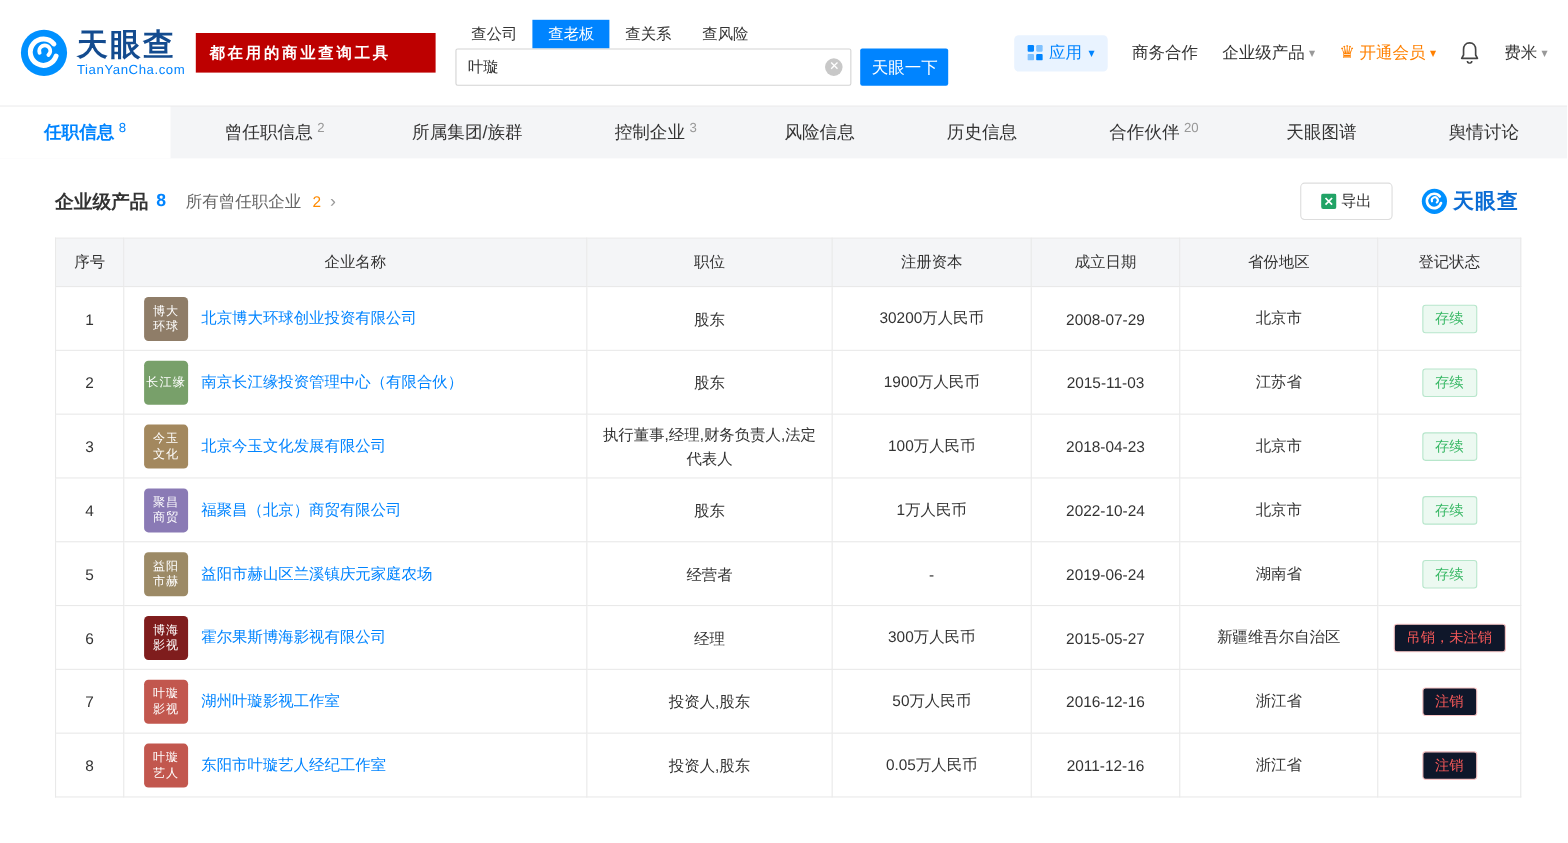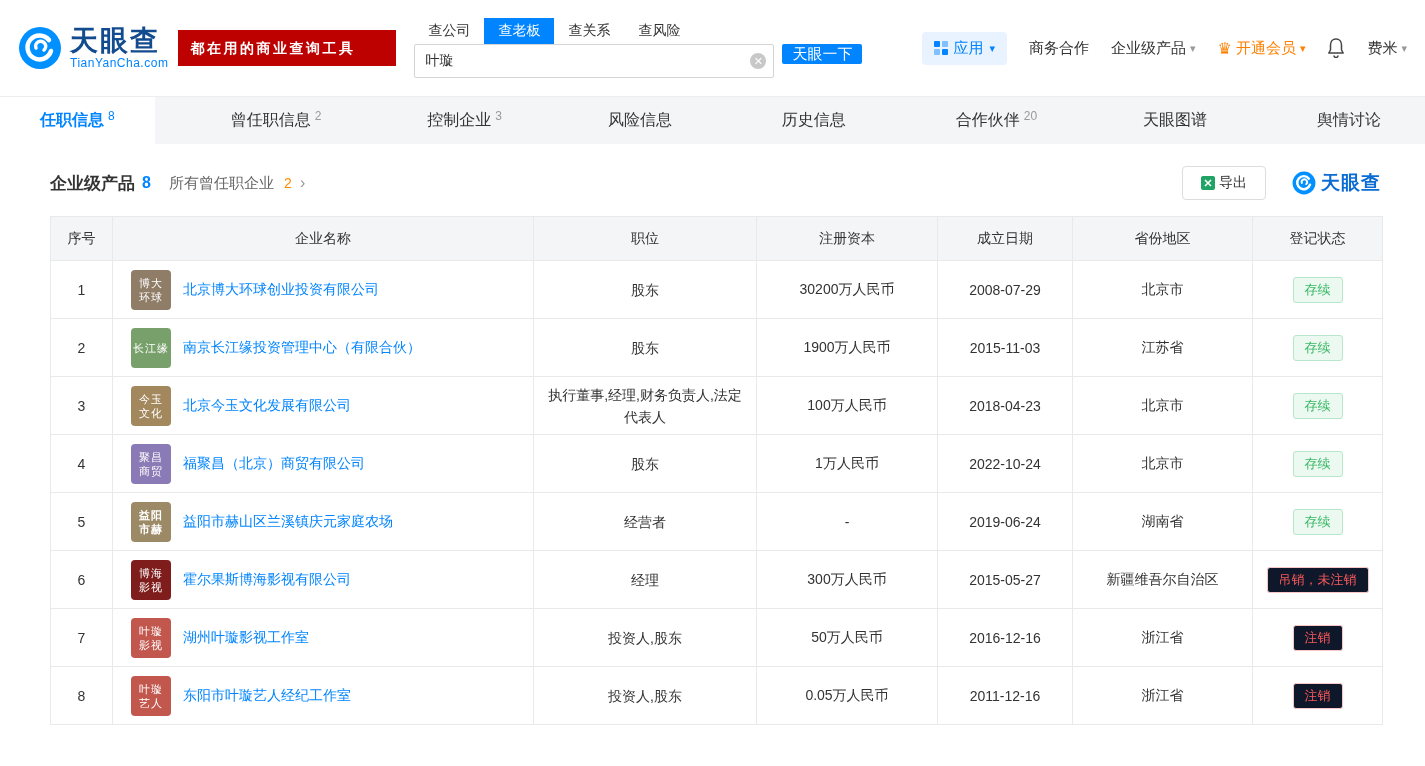--- a/index.html
+++ b/index.html
@@ -16,21 +16,21 @@
   .slogan .s2 { font-size:12px; letter-spacing:1px; line-height:18px; }
 
   .search-block { margin-left:18px; width:448px; }
   .search-tabs { display:flex; align-items:flex-end; height:26px; }
   .search-tab { font-size:14px; color:#333; padding:4px 14px; cursor:pointer; }
   .search-tab.active { background:#0084ff; color:#fff; }
   .search-row { display:flex; }
   .search-input-wrap { position:relative; width:360px; }
   .search-input-wrap input { width:100%; height:34px; border:1px solid #d4d4d4; border-radius:2px; padding:0 30px 0 10px; font-size:14px; color:#333; outline:none; font-family:inherit;}
   .clear-icon { position:absolute; right:8px; top:9px; width:16px; height:16px; background:#c8c8c8; color:#fff; border-radius:50%; font-size:11px; line-height:16px; text-align:center; cursor:pointer; }
-  .search-btn { margin-left:8px; width:80px; height:20px; background:#0084ff; color:#fff; border:none; border-radius:2px; font-size:15px; cursor:pointer; font-family:inherit; }
+  .search-btn { margin-left:8px; width:80px; height:34px; background:#0084ff; color:#fff; border:none; border-radius:2px; font-size:15px; cursor:pointer; font-family:inherit; }
 
   .header-right { margin-left:auto; display:flex; align-items:center; gap:22px; white-space:nowrap; }
   .apps-btn { display:flex; align-items:center; gap:6px; background:#e9f3ff; color:#0084ff; padding:7px 12px; border-radius:4px; font-size:15px; cursor:pointer; }
   .hdr-link { font-size:15px; color:#333; cursor:pointer; display:flex; align-items:center; gap:4px; }
   .caret { font-size:11px; color:#999; }
   .apps-btn .caret { color:#0084ff; }
   .vip-link { color:#ff8000; font-size:15px; display:flex; align-items:center; gap:4px; cursor:pointer; }
   .vip-link .caret { color:#ff8000; }
   .crown { font-size:16px; }
   .bell { cursor:pointer; display:flex; align-items:center; }
@@ -151,20 +151,24 @@
   </div>
 
   <div class="tabbar">
     <div class="tab active">
       <span>任职信息</span>
         <span class="tab-count">8</span>
     </div>
     <div class="tab">
       <span>曾任职信息</span>
         <span class="tab-count">2</span>
+    </div>
+    <div class="tab">
+      <span>所属集团/族群</span>
+        <span class="tab-count"></span>
     </div>
     <div class="tab">
       <span>控制企业</span>
         <span class="tab-count">3</span>
     </div>
     <div class="tab">
       <span>风险信息</span>
         <span class="tab-count"></span>
     </div>
     <div class="tab">
@@ -310,21 +314,21 @@
             <td>1万人民币</td>
             <td>2022-10-24</td>
             <td>北京市</td>
             <td><span class="badge green">存续</span></td>
           </tr>
 
           <tr>
             <td>5</td>
             <td class="c-name">
                 <div class="name-wrap">
-              <div class="co-logo" style="background-color: rgb(156, 138, 102); font-weight: bold;">
+              <div class="co-logo" style="background-color: rgb(156, 138, 102);">
                 <span>益阳</span>
                     <span>市赫</span>
               </div>
               <a class="co-link">益阳市赫山区兰溪镇庆元家庭农场</a>
             </div>
               </td>
             <td class="c-pos">经营者</td>
             <td>-</td>
             <td>2019-06-24</td>
             <td>湖南省</td>

